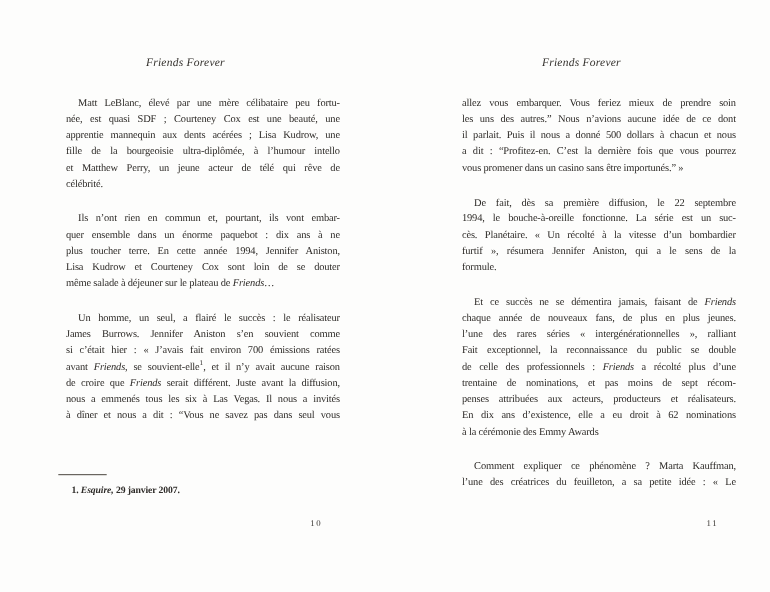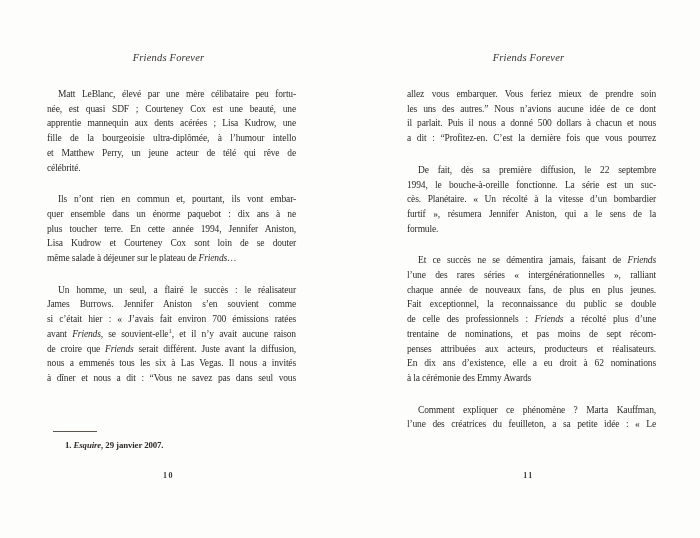--- a/index.html
+++ b/index.html
@@ -17,43 +17,42 @@
   .page.right { left: 404px; }
 
   .running-header {
     position: absolute; top: 52px; left: 0; width: 100%;
     text-align: center; font-style: italic;
     font-size: 10.5px; letter-spacing: 0.2px;
     color: #33302c;
   }
 
   .text-block {
-    position: absolute; top: 87px; left: 3px; width: 249px;
+    position: absolute; top: 87px; left: 16px; width: 249px;
     font-size: 9.5px; line-height: 14.7px; letter-spacing: -0.15px;
   }
   .para { margin: 0 0 17px 0; }
   .para:last-child { margin-bottom: 0; }
   .line { text-align: justify; text-align-last: justify; }
   .line.endpara { text-align-last: left; }
   .line.indent { text-indent: 11px; }
   em { font-style: italic; }
   sup { font-size: 6.5px; line-height: 0; vertical-align: 4px; letter-spacing: 0; }
 
   .footnote-block { position: absolute; top: 431px; left: 0; width: 100%; font-weight: bold; }
   .footnote-rule { width: 44px; height: 1px; background: #5a564f; margin-left: 9px; }
   .footnote-line {
     margin-top: 8px; padding-left: 21px;
     font-size: 8.8px; letter-spacing: -0.1px; line-height: 11px;
   }
 
   .page-number {
     position: absolute; top: 471px; left: 0; width: 100%;
-    text-align: center; font-size: 8px; letter-spacing: 1.5px;
+    text-align: right; font-size: 8px; letter-spacing: 1.5px;
     color: #3a3733;
-    font-weight: bold;
   }
 </style>
 </head>
 <body>
 
 <div class="spread">
 
   <section class="page left">
     <header class="running-header">Friends Forever</header>
     <div class="text-block">
@@ -90,32 +89,33 @@
   </section>
 
   <section class="page right">
     <header class="running-header">Friends Forever</header>
     <div class="text-block">
         <div class="para">
           <div class="line"><span>allez vous embarquer. Vous feriez mieux de prendre soin</span></div>
           <div class="line"><span>les uns des autres.” Nous n’avions aucune idée de ce dont</span></div>
           <div class="line"><span>il parlait. Puis il nous a donné 500 dollars à chacun et nous</span></div>
           <div class="line"><span>a dit : “Profitez-en. C’est la dernière fois que vous pourrez</span></div>
+          <div class="line endpara"><span>vous promener dans un casino sans être importunés.” »</span></div>
         </div>
         <div class="para">
           <div class="line indent"><span>De fait, dès sa première diffusion, le 22 septembre</span></div>
           <div class="line"><span>1994, le bouche-à-oreille fonctionne. La série est un suc-</span></div>
           <div class="line"><span>cès. Planétaire. « Un récolté à la vitesse d’un bombardier</span></div>
           <div class="line"><span>furtif », résumera Jennifer Aniston, qui a le sens de la</span></div>
           <div class="line endpara"><span>formule.</span></div>
         </div>
         <div class="para">
           <div class="line indent"><span>Et ce succès ne se démentira jamais, faisant de </span><em>Friends</em></div>
+          <div class="line"><span>chaque année de nouveaux fans, de plus en plus jeunes.</span></div>
           <div class="line"><span>l’une des rares séries « intergénérationnelles », ralliant</span></div>
-          <div class="line"><span>chaque année de nouveaux fans, de plus en plus jeunes.</span></div>
           <div class="line"><span>Fait exceptionnel, la reconnaissance du public se double</span></div>
           <div class="line"><span>de celle des professionnels : </span><em>Friends</em><span> a récolté plus d’une</span></div>
           <div class="line"><span>trentaine de nominations, et pas moins de sept récom-</span></div>
           <div class="line"><span>penses attribuées aux acteurs, producteurs et réalisateurs.</span></div>
           <div class="line"><span>En dix ans d’existence, elle a eu droit à 62 nominations</span></div>
           <div class="line endpara"><span>à la cérémonie des Emmy Awards</span></div>
         </div>
         <div class="para">
           <div class="line indent"><span>Comment expliquer ce phénomène ? Marta Kauffman,</span></div>
           <div class="line"><span>l’une des créatrices du feuilleton, a sa petite idée : « Le</span></div>

